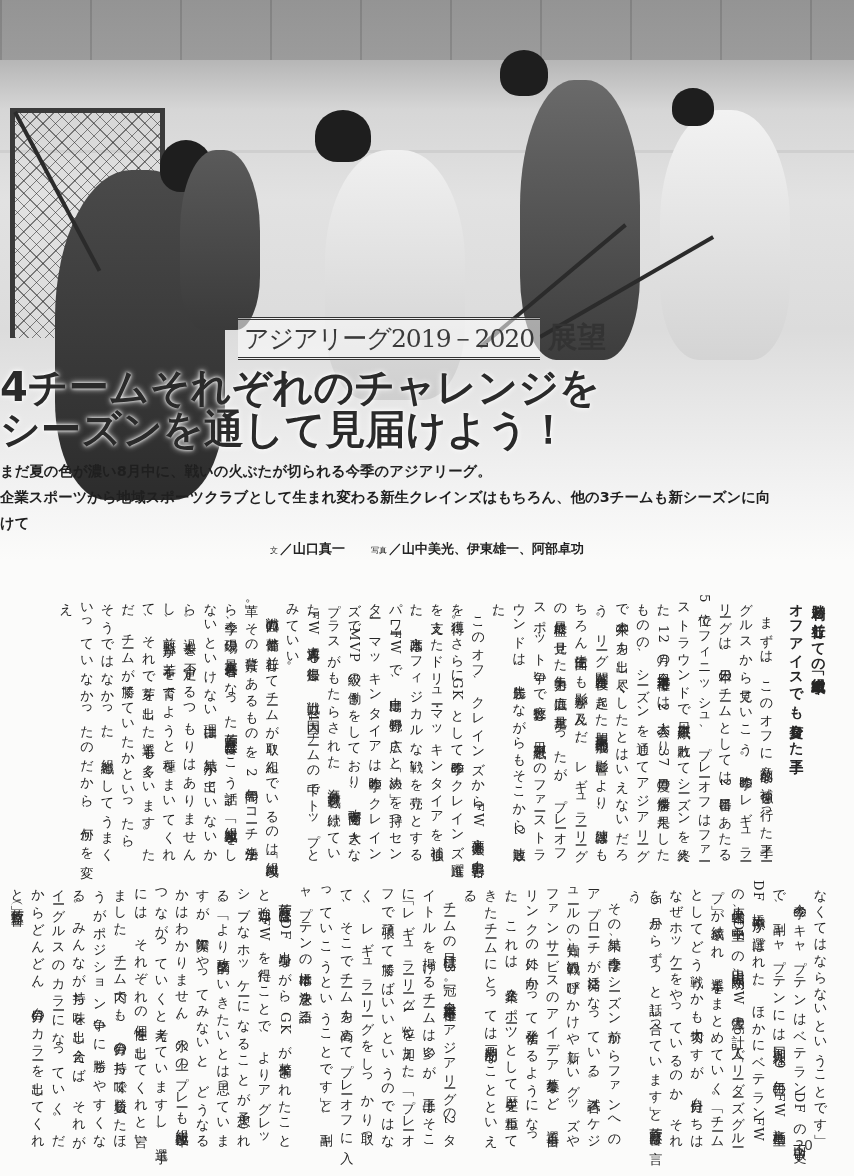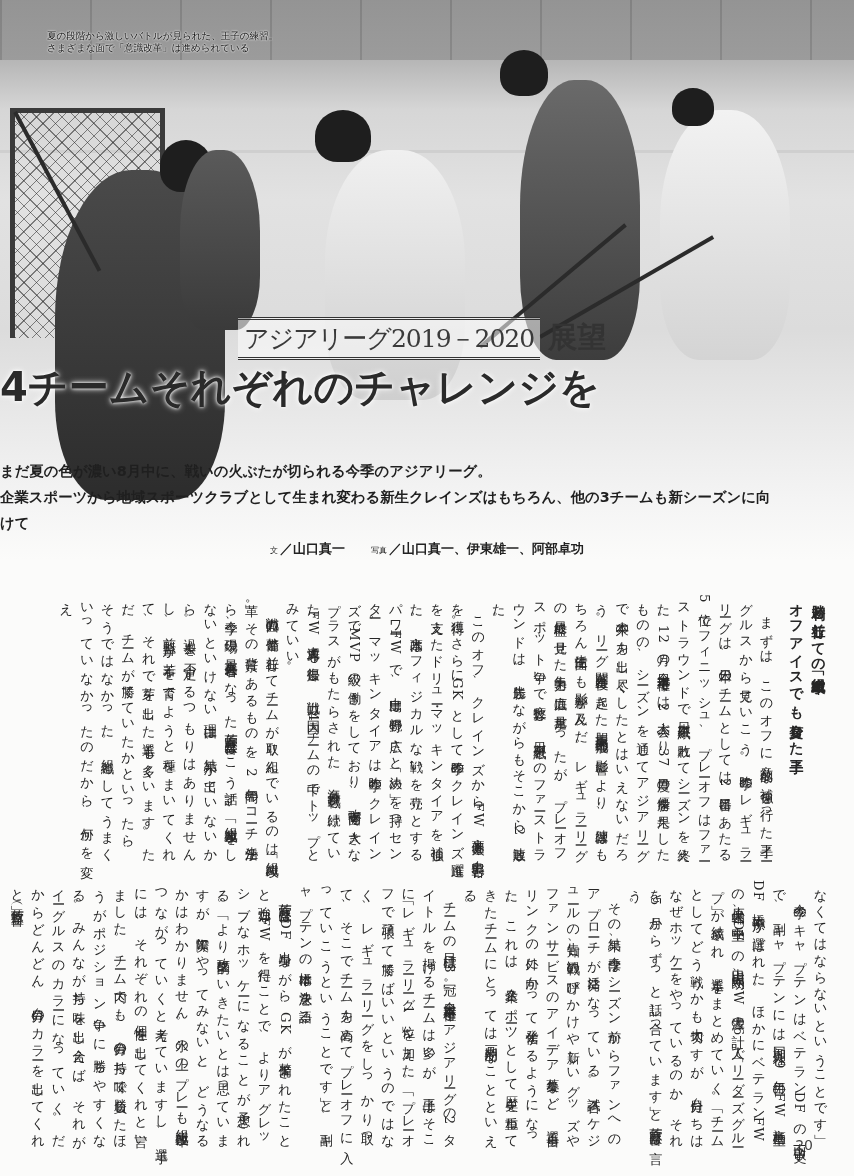--- a/index.html
+++ b/index.html
@@ -87,42 +87,39 @@
   <div class="player" style="left:520px;top:80px;width:120px;height:280px;background:linear-gradient(180deg,#6a6a6a,#3d3d3d);"></div>
   <div class="helmet" style="left:500px;top:50px;width:48px;height:46px;"></div>
 
   <div class="player" style="left:660px;top:110px;width:130px;height:250px;background:linear-gradient(180deg,#f2f2f2,#d4d4d4);"></div>
   <div class="helmet" style="left:672px;top:88px;width:42px;height:38px;"></div>
 
   <div class="stick" style="left:480px;top:345px;width:190px;transform:rotate(-40deg);"></div>
   <div class="stick" style="left:540px;top:335px;width:200px;transform:rotate(-30deg);"></div>
   <div class="stick" style="left:15px;top:110px;width:180px;transform:rotate(62deg);"></div>
 
-  <div class="caption">
-    <div>夏の段階から激しいバトルが見られた、王子の練習。</div>
-    <div>さまざまな面で「意識改革」は進められている</div>
-  </div>
 </div>
 
 <div class="kicker">
   <span class="kicker-box">アジアリーグ2019－2020</span>
   <span class="kicker-strong">展望</span>
 </div>
 
 <div class="headline">
   <div>4チームそれぞれのチャレンジを</div>
+  <div>シーズンを通して見届けよう！</div>
 </div>
 
 <div class="lead">
   <div>まだ夏の色が濃い8月中に、戦いの火ぶたが切られる今季のアジアリーグ。</div>
   <div>企業スポーツから地域スポーツクラブとして生まれ変わる新生クレインズはもちろん、他の3チームも新シーズンに向けて</div>
 </div>
 
 <div class="credit">
-  <small>文</small><span>／山口真一</span><span class="gap"></span><small>写真</small><span>／山口真一、伊東雄一、阿部卓功</span>
+  <small>文</small><span>／山口真一</span><span class="gap"></span><small>写真</small><span>／山中美光、伊東雄一、阿部卓功</span>
 </div>
 
 <div class="tier tier1">
   <div class="subhead">
     <div>勝利と並行しての「組織改革」</div>
     <div>オフアイスでも変身した王子</div>
   </div>
   <p class="para">まずは、このオフに意欲的な補強を行った王子イーグルスから見ていこう。昨季のレギュラーリーグは、日本のチームとしては2番目にあたる5位でフィニッシュ、プレーオフはファーストラウンドで日本製紙に敗れてシーズンを終えた。12月の全日本選手権では2大会ぶり37度目の優勝を果たしたものの、シーズンを通じてアジアリーグで本来の力を出し尽くしたとはいえないだろう。リーグ開幕直後に起きた胆振東部地震の影響により、練習はもちろん生活面にも影響が及んだ。レギュラーリーグの最終盤に見せた集中力と底力は見事だったが、プレーオフスポット争いで疲弊し、日本製紙とのファーストラウンドは、先勝しながらもそこから2連敗した。</p>
   <p class="para">このオフ、クレインズからFW髙木健太と中島彰吾を獲得。さらにGKとして昨季のクレインズ躍進を支えたドリュー・マッキンタイアを補強した。髙木はフィジカルな戦いを売りとするパワーFWで、中島は視野の広さと「決め」を持つセンター。マッキンタイアは昨季のクレインズでMVP級の働きをしており、攻守両面で大きなプラスがもたらされた。海外挑戦を続けていたFW大澤勇斗も復帰し、戦力は国内4チームの中でトップとみていい。</p>
   <p class="para">戦力面の整備と並行してチームが取り組んでいるのは「組織改革」。その背景にあるものを、2年間のコーチ生活から今季、現場の最高責任者となった菅原宣宏監督はこう話す。「組織改革をしないといけない理由は、結果が出ていないから。過去を否定するつもりはありませんし、前監督が若手を育てようと種をまいてくれて、それで芽を出した選手も多くいます。ただ、チームが勝てていたかといったら、そうではなかった。組織としてうまくいっていなかったのだから、何かを変え</p>

